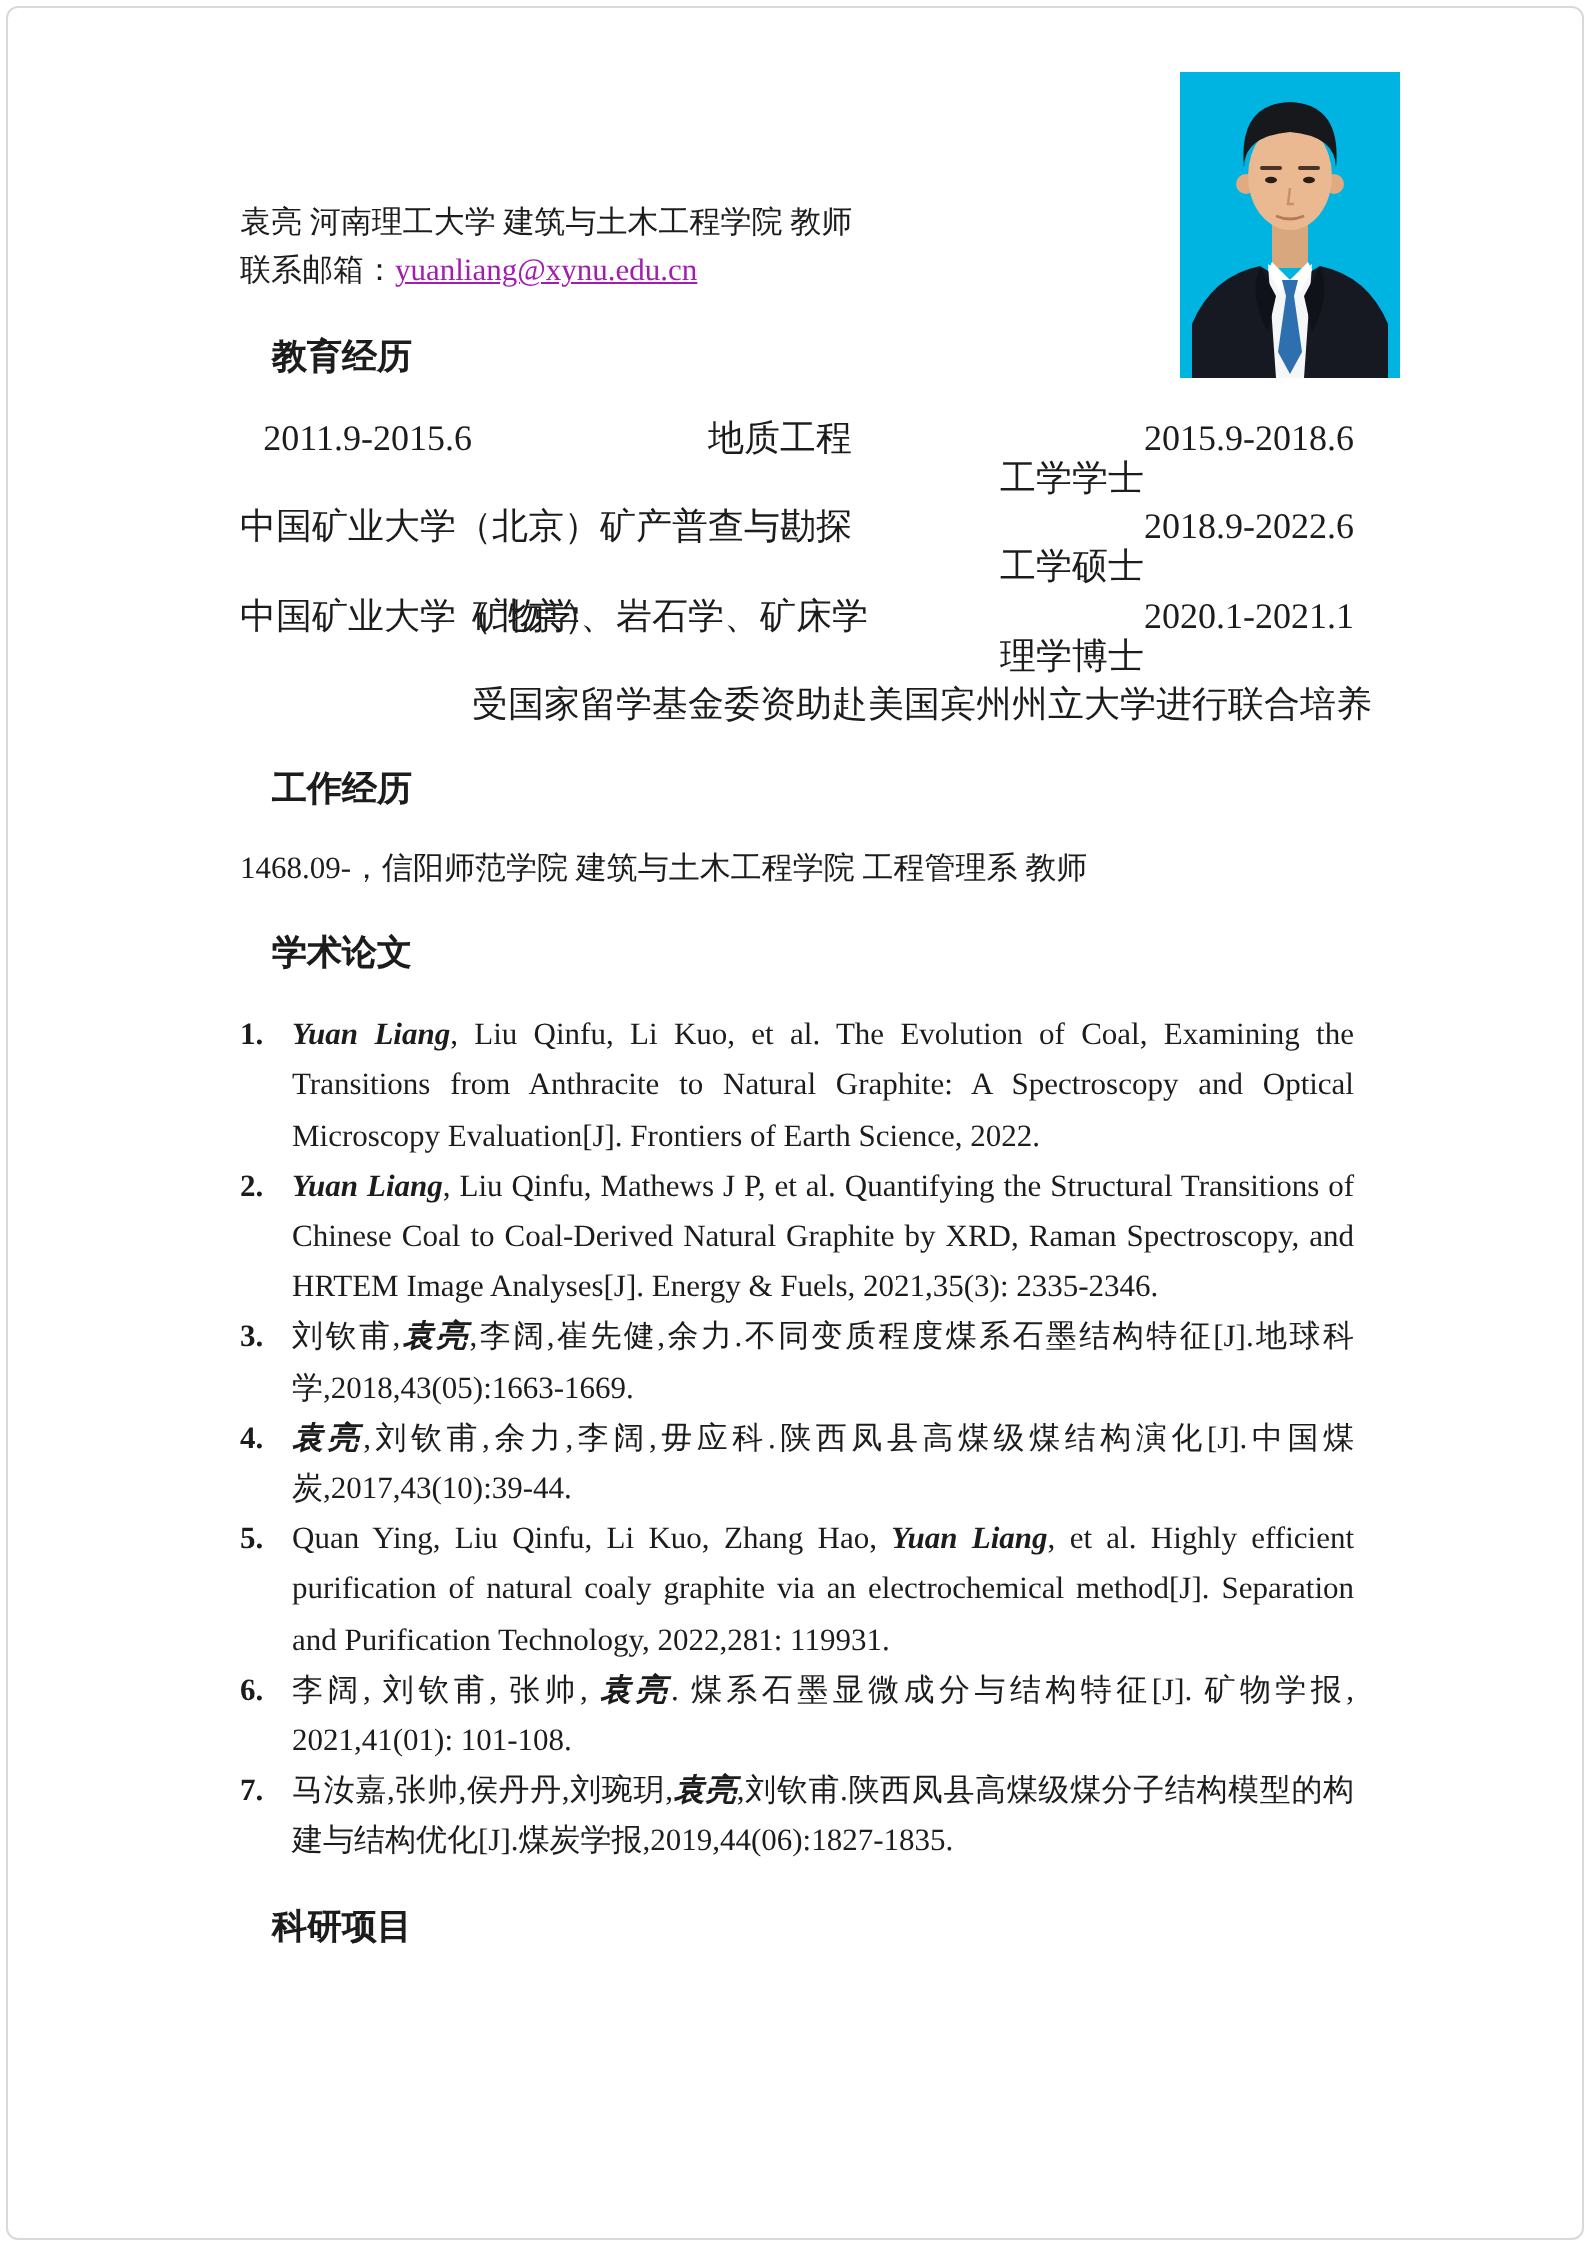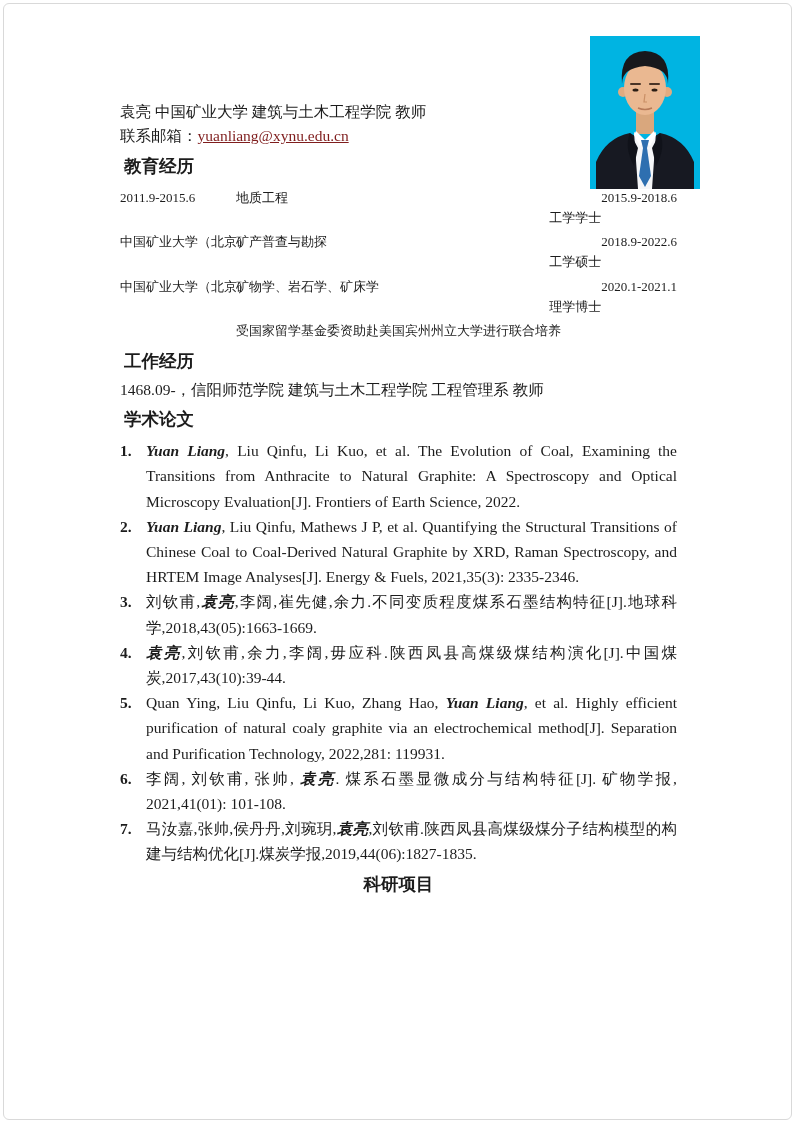--- a/index.html
+++ b/index.html
@@ -25,31 +25,32 @@
   .email-link{
     color:#0563c1;text-decoration:underline;cursor:pointer;
   }
   .photo-frame{
     position:absolute;left:586px;top:32px;width:110px;height:153px;
     overflow:hidden;
   }
   .photo-frame svg{display:block;}
   h2.sec{
     font-size:17.5px;line-height:26px;font-weight:bold;
-    margin:4px;padding:0;
+    margin:16px;padding:0;
   }
   .sec-edu{margin-top:26px;}
   .sec-work{margin-top:0px;}
   .sec-papers{margin-top:24px;}
-  .sec-projects{margin-top:20px;text-align:center;}
+  .sec-projects{margin-top:20px;}
   .edu-table{
     margin-top:7px;
-    font-size:13px;line-height:24.5px;
+    font-size:18px;line-height:24.5px;
     display:grid;
     grid-template-columns:116px 190px 1fr auto;
+    text-align:right;
   }
   .edu-cell{white-space:nowrap;}
   .edu-degree{justify-self:end;margin-top:20px;}
   .edu-span{grid-column:2 / 5;white-space:nowrap;}
   .work-entry{
     margin:4px 0 0 0;font-size:15.5px;line-height:24.4px;
   }
   .papers-list{
     margin:6px 0 0 0;padding:0;list-style:none;
     font-size:15.5px;line-height:25.2px;
@@ -107,23 +108,23 @@
       <ellipse cx="45.5" cy="54" rx="3" ry="1.6" fill="#2a1d14"></ellipse>
       <ellipse cx="64.5" cy="54" rx="3" ry="1.6" fill="#2a1d14"></ellipse>
 
       <path d="M55,58 L54,66 L57,66" stroke="#c98f66" stroke-width="1.2" fill="none"></path>
       <path d="M48,72 Q55,75 62,72" stroke="#b77a58" stroke-width="1.4" fill="none"></path>
     </svg>
   </div>
 
   <div class="content">
 
-    <div class="hdr-line">袁亮 中国矿业大学 建筑与土木工程学院 教师</div>
+    <div class="hdr-line">袁亮 河南理工大学 建筑与土木工程学院 教师</div>
     <div class="hdr-line">
-      <span>联系邮箱：</span><a class="email-link" href="#" style="color: #7f1d1d;">yuanliang@xynu.edu.cn</a>
+      <span>联系邮箱：</span><a class="email-link" href="#" style="color: #a21caf;">yuanliang@xynu.edu.cn</a>
     </div>
 
     <h2 class="sec sec-edu">教育经历</h2>
     <div class="edu-table" id="edu-rows">
         <div class="edu-cell edu-period">2011.9-2015.6</div>
         <div class="edu-cell edu-major">地质工程</div>
         <div class="edu-cell edu-degree">工学学士</div>
         <div class="edu-cell edu-period">2015.9-2018.6</div>
         <div class="edu-cell edu-school">中国矿业大学（北京）</div>
         <div class="edu-cell edu-major">矿产普查与勘探</div>

